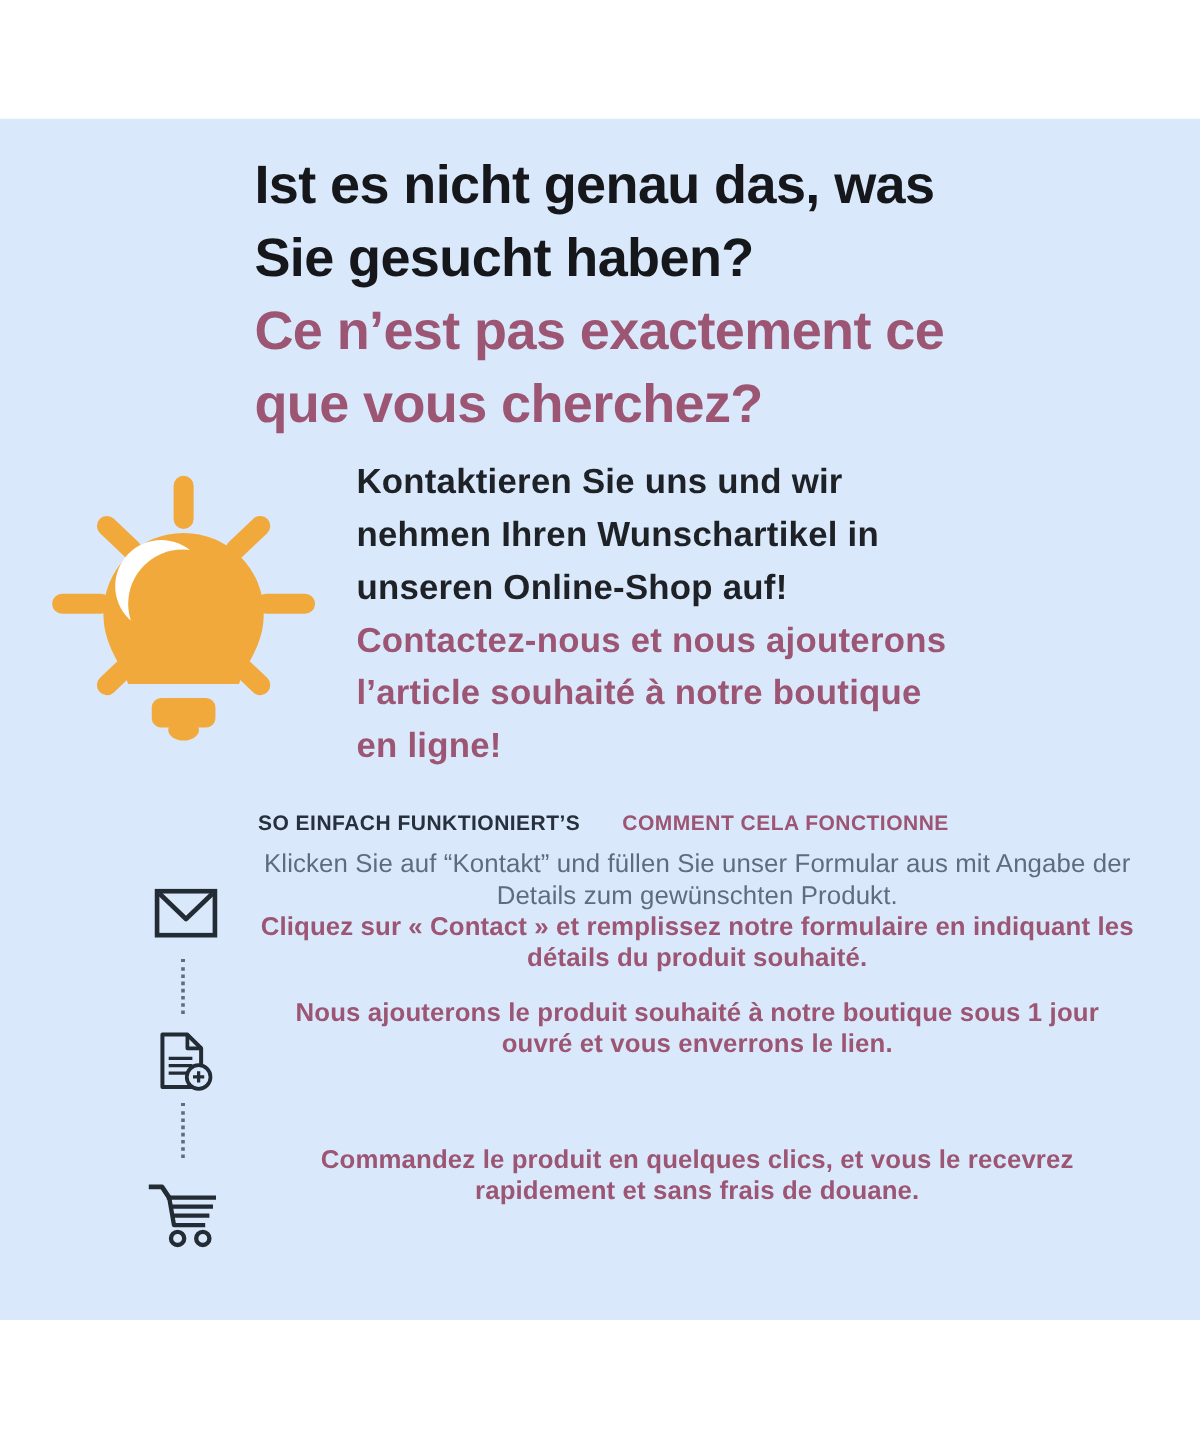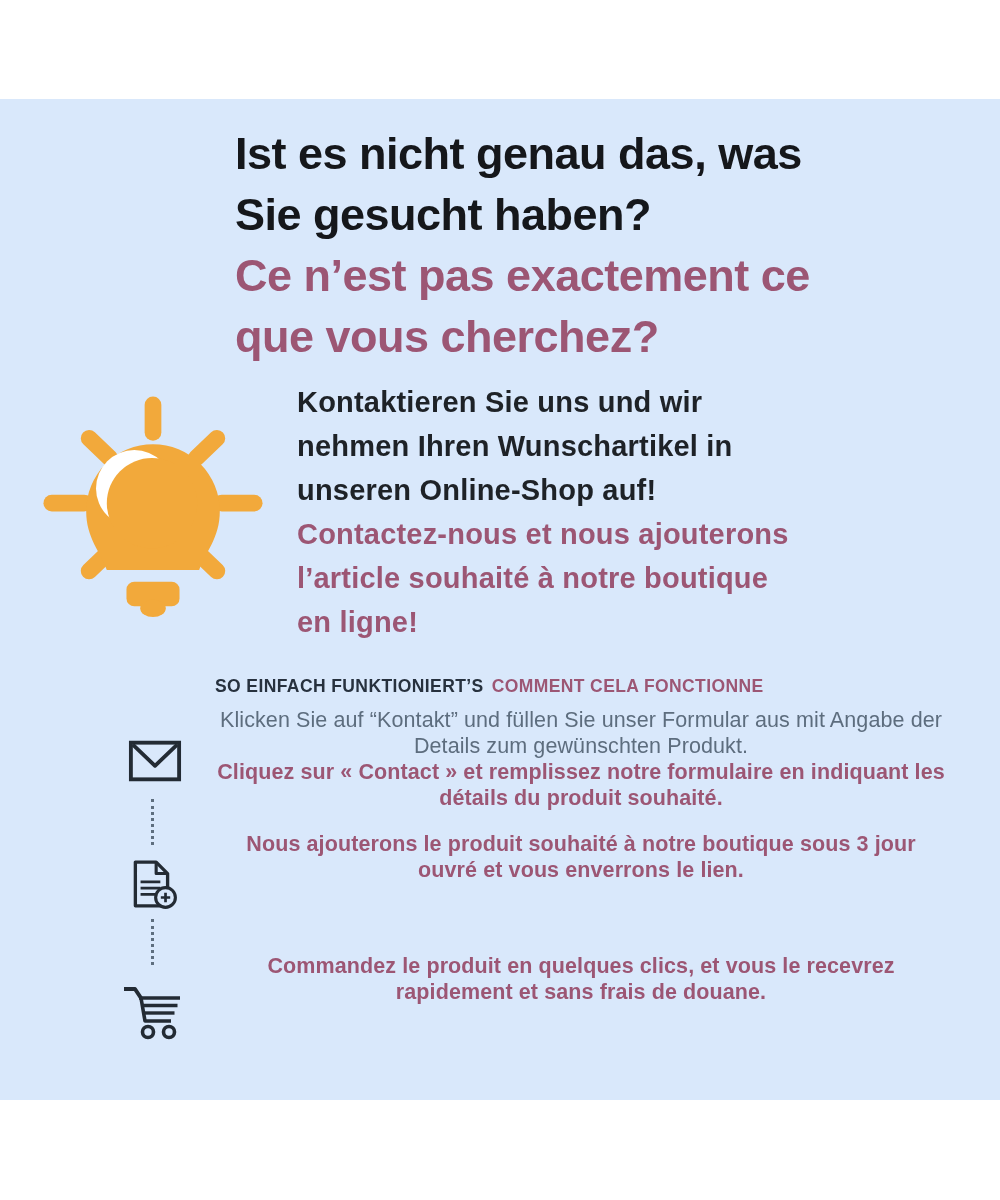--- a/index.html
+++ b/index.html
@@ -11,21 +11,21 @@
     overflow:hidden;
   }
   .panel{
     position:absolute;left:0;top:99px;
     width:1000px;height:1001px;
     background:var(--panel-bg,#D9E8FB);
   }
   .abs{position:absolute;}
 
   .headline{
-    left:235px;top:24px;width:740px;
+    left:212px;top:24px;width:740px;
     font-weight:bold;font-size:45px;line-height:61px;
     letter-spacing:-0.5px;
   }
   .headline .de{color:var(--headline-dark,#15171B);}
   .headline .fr{color:var(--mauve,#9C5674);}
   .headline span{display:block;}
 
   .intro{
     left:297px;top:281px;width:620px;
     font-weight:bold;font-size:29px;line-height:44px;
@@ -35,21 +35,21 @@
   .intro .fr{color:var(--mauve,#9C5674);}
   .intro span{display:block;}
 
   .bulb-wrap{left:40px;top:294px;width:226px;height:236px;}
 
   .how-heading{
     left:215px;top:577px;
     font-size:17.5px;font-weight:bold;letter-spacing:0.4px;
     white-space:nowrap;
   }
-  .how-heading .de{color:var(--heading-navy,#27313E);margin-right:8px;text-align:center;}
+  .how-heading .de{color:var(--heading-navy,#27313E);margin-right:35px;text-align:center;}
   .how-heading .fr{color:var(--mauve,#9C5674);}
 
   .step-text{
     left:215px;width:732px;
     font-size:21.5px;line-height:26px;letter-spacing:0.1px;
   }
   .step-text .de{color:var(--step-gray,#5D6D7E);font-weight:normal;}
   .step-text .fr{color:var(--mauve,#9C5674);font-weight:bold;}
   .step-text p{margin:0;text-align:center;}
 
@@ -134,21 +134,21 @@
     <svg width="52" height="52" viewBox="0 0 50 50" fill="none" stroke="#232B34">
       <path d="M9,3 H29 L40,14 V45 H9 Z" stroke-width="3.2" stroke-linejoin="round"></path>
       <path d="M29,3 V14 H40" stroke-width="3" stroke-linejoin="round"></path>
       <path d="M14,22 H33 M14,28 H33 M14,34 H33" stroke-width="2.6"></path>
       <circle cx="38" cy="37" r="9.5" fill="#D9E8FB" stroke-width="3"></circle>
       <path d="M33.5,37 H42.5 M38,32.5 V41.5" stroke-width="2.6"></path>
     </svg>
   </div>
 
   <div class="abs step-text step2-text">
-    <p class="fr">Nous ajouterons le produit souhaité à notre boutique sous 3 jour ouvré et vous enverrons le lien.</p>
+    <p class="fr">Nous ajouterons le produit souhaité à notre boutique sous 1 jour ouvré et vous enverrons le lien.</p>
   </div>
 
   <div class="abs dotted dotted2"></div>
 
   <div class="abs icon-cart step-icon">
     <svg width="62" height="58" viewBox="0 0 62 58" fill="none" stroke="#232B34">
       <path d="M3,6 H14 L20,15" stroke-width="4" stroke-linejoin="round"></path>
       <path d="M20,15 L24,38 H50" stroke-width="3.6" stroke-linejoin="round"></path>
       <path d="M18,15 H59" stroke-width="3.4"></path>
       <path d="M21,22.5 H56.5" stroke-width="3.4"></path>

